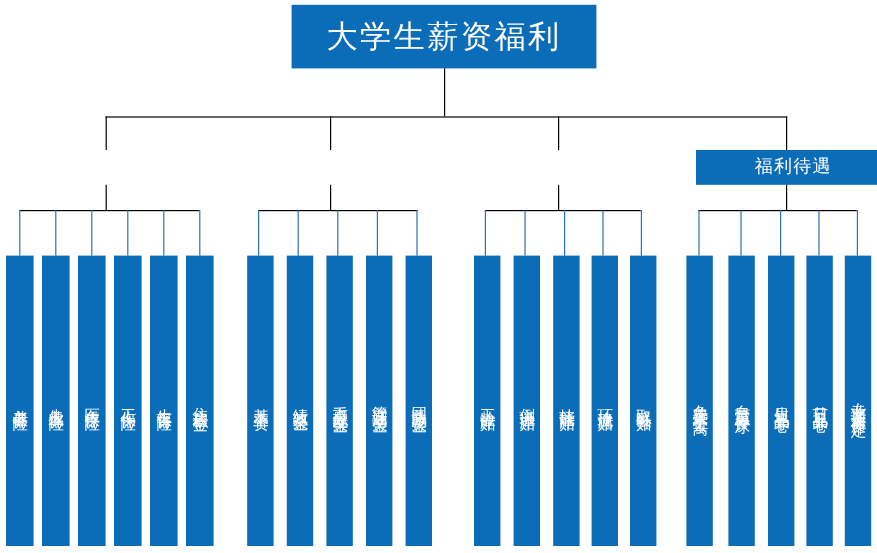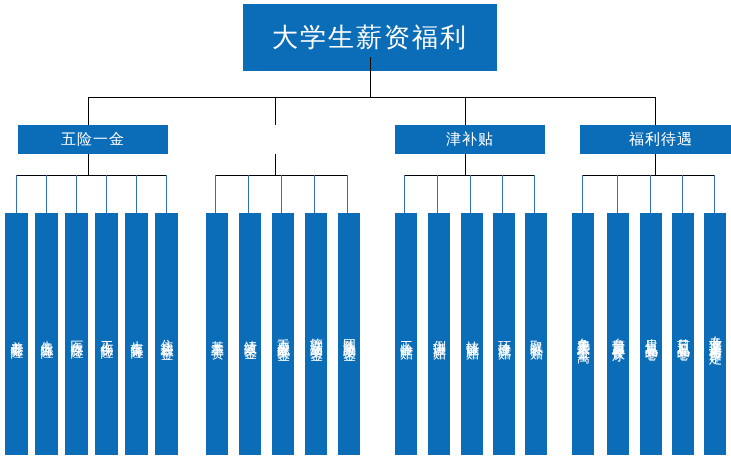--- a/index.html
+++ b/index.html
@@ -69,36 +69,33 @@
   .conn-v-blue {
     width: 0;
     border-left: 1.3px solid #2e6fb7;
   }
 </style>
 </head>
 <body>
 
 <div id="chart-root">
 
-  <div class="box title-box" style="left:243px; top:4px; width:254px; height:67px;">
+  <div class="box title-box" style="left:243px; top:4px; width:254px; height:53px;">
     <span>大学生薪资福利</span>
   </div>
 
   <div class="conn conn-v-black" style="left:370px; top:57px; height:40px;"></div>
 
   <div class="conn conn-h-black" style="left:88px; top:97px; width:568px;"></div>
 
   <div class="conn conn-v-black" style="left:88px; top:97px; height:28px;"></div>
   <div class="conn conn-v-black" style="left:275px; top:97px; height:28px;"></div>
   <div class="conn conn-v-black" style="left:465px; top:97px; height:28px;"></div>
   <div class="conn conn-v-black" style="left:655px; top:97px; height:28px;"></div>
 
-  <div class="box cat-box" style="left:18px; top:125px; width:150px; height:29px;">
-    <span>五险一金</span>
-  </div>
   <div class="conn conn-v-black" style="left:88px; top:154px; height:21px;"></div>
   <div class="conn conn-h-black" style="left:16px; top:175px; width:150px;"></div>
 
   <div class="conn conn-v-blue" style="left:16px;  top:175px; height:38px;"></div>
   <div class="conn conn-v-blue" style="left:46px;  top:175px; height:38px;"></div>
   <div class="conn conn-v-blue" style="left:76px;  top:175px; height:38px;"></div>
   <div class="conn conn-v-blue" style="left:106px; top:175px; height:38px;"></div>
   <div class="conn conn-v-blue" style="left:136px; top:175px; height:38px;"></div>
   <div class="conn conn-v-blue" style="left:166px; top:175px; height:38px;"></div>
 
@@ -139,23 +136,20 @@
   <div class="box leaf-box" style="left:272px; top:213px; width:22px; height:242px;">
     <span class="vtext">重点分配奖金</span>
   </div>
   <div class="box leaf-box" style="left:305px; top:213px; width:22px; height:242px;">
     <span class="vtext">管理活动奖金</span>
   </div>
   <div class="box leaf-box" style="left:338px; top:213px; width:22px; height:242px;">
     <span class="vtext">团队激励奖金</span>
   </div>
 
-  <div class="box cat-box" style="left:395px; top:125px; width:150px; height:29px;">
-    <span>津补贴</span>
-  </div>
   <div class="conn conn-v-black" style="left:465px; top:154px; height:21px;"></div>
   <div class="conn conn-h-black" style="left:404px; top:175px; width:130px;"></div>
 
   <div class="conn conn-v-blue" style="left:404px; top:175px; height:38px;"></div>
   <div class="conn conn-v-blue" style="left:437px; top:175px; height:38px;"></div>
   <div class="conn conn-v-blue" style="left:470px; top:175px; height:38px;"></div>
   <div class="conn conn-v-blue" style="left:502px; top:175px; height:38px;"></div>
   <div class="conn conn-v-blue" style="left:534px; top:175px; height:38px;"></div>
 
   <div class="box leaf-box" style="left:395px; top:213px; width:22px; height:242px;">

